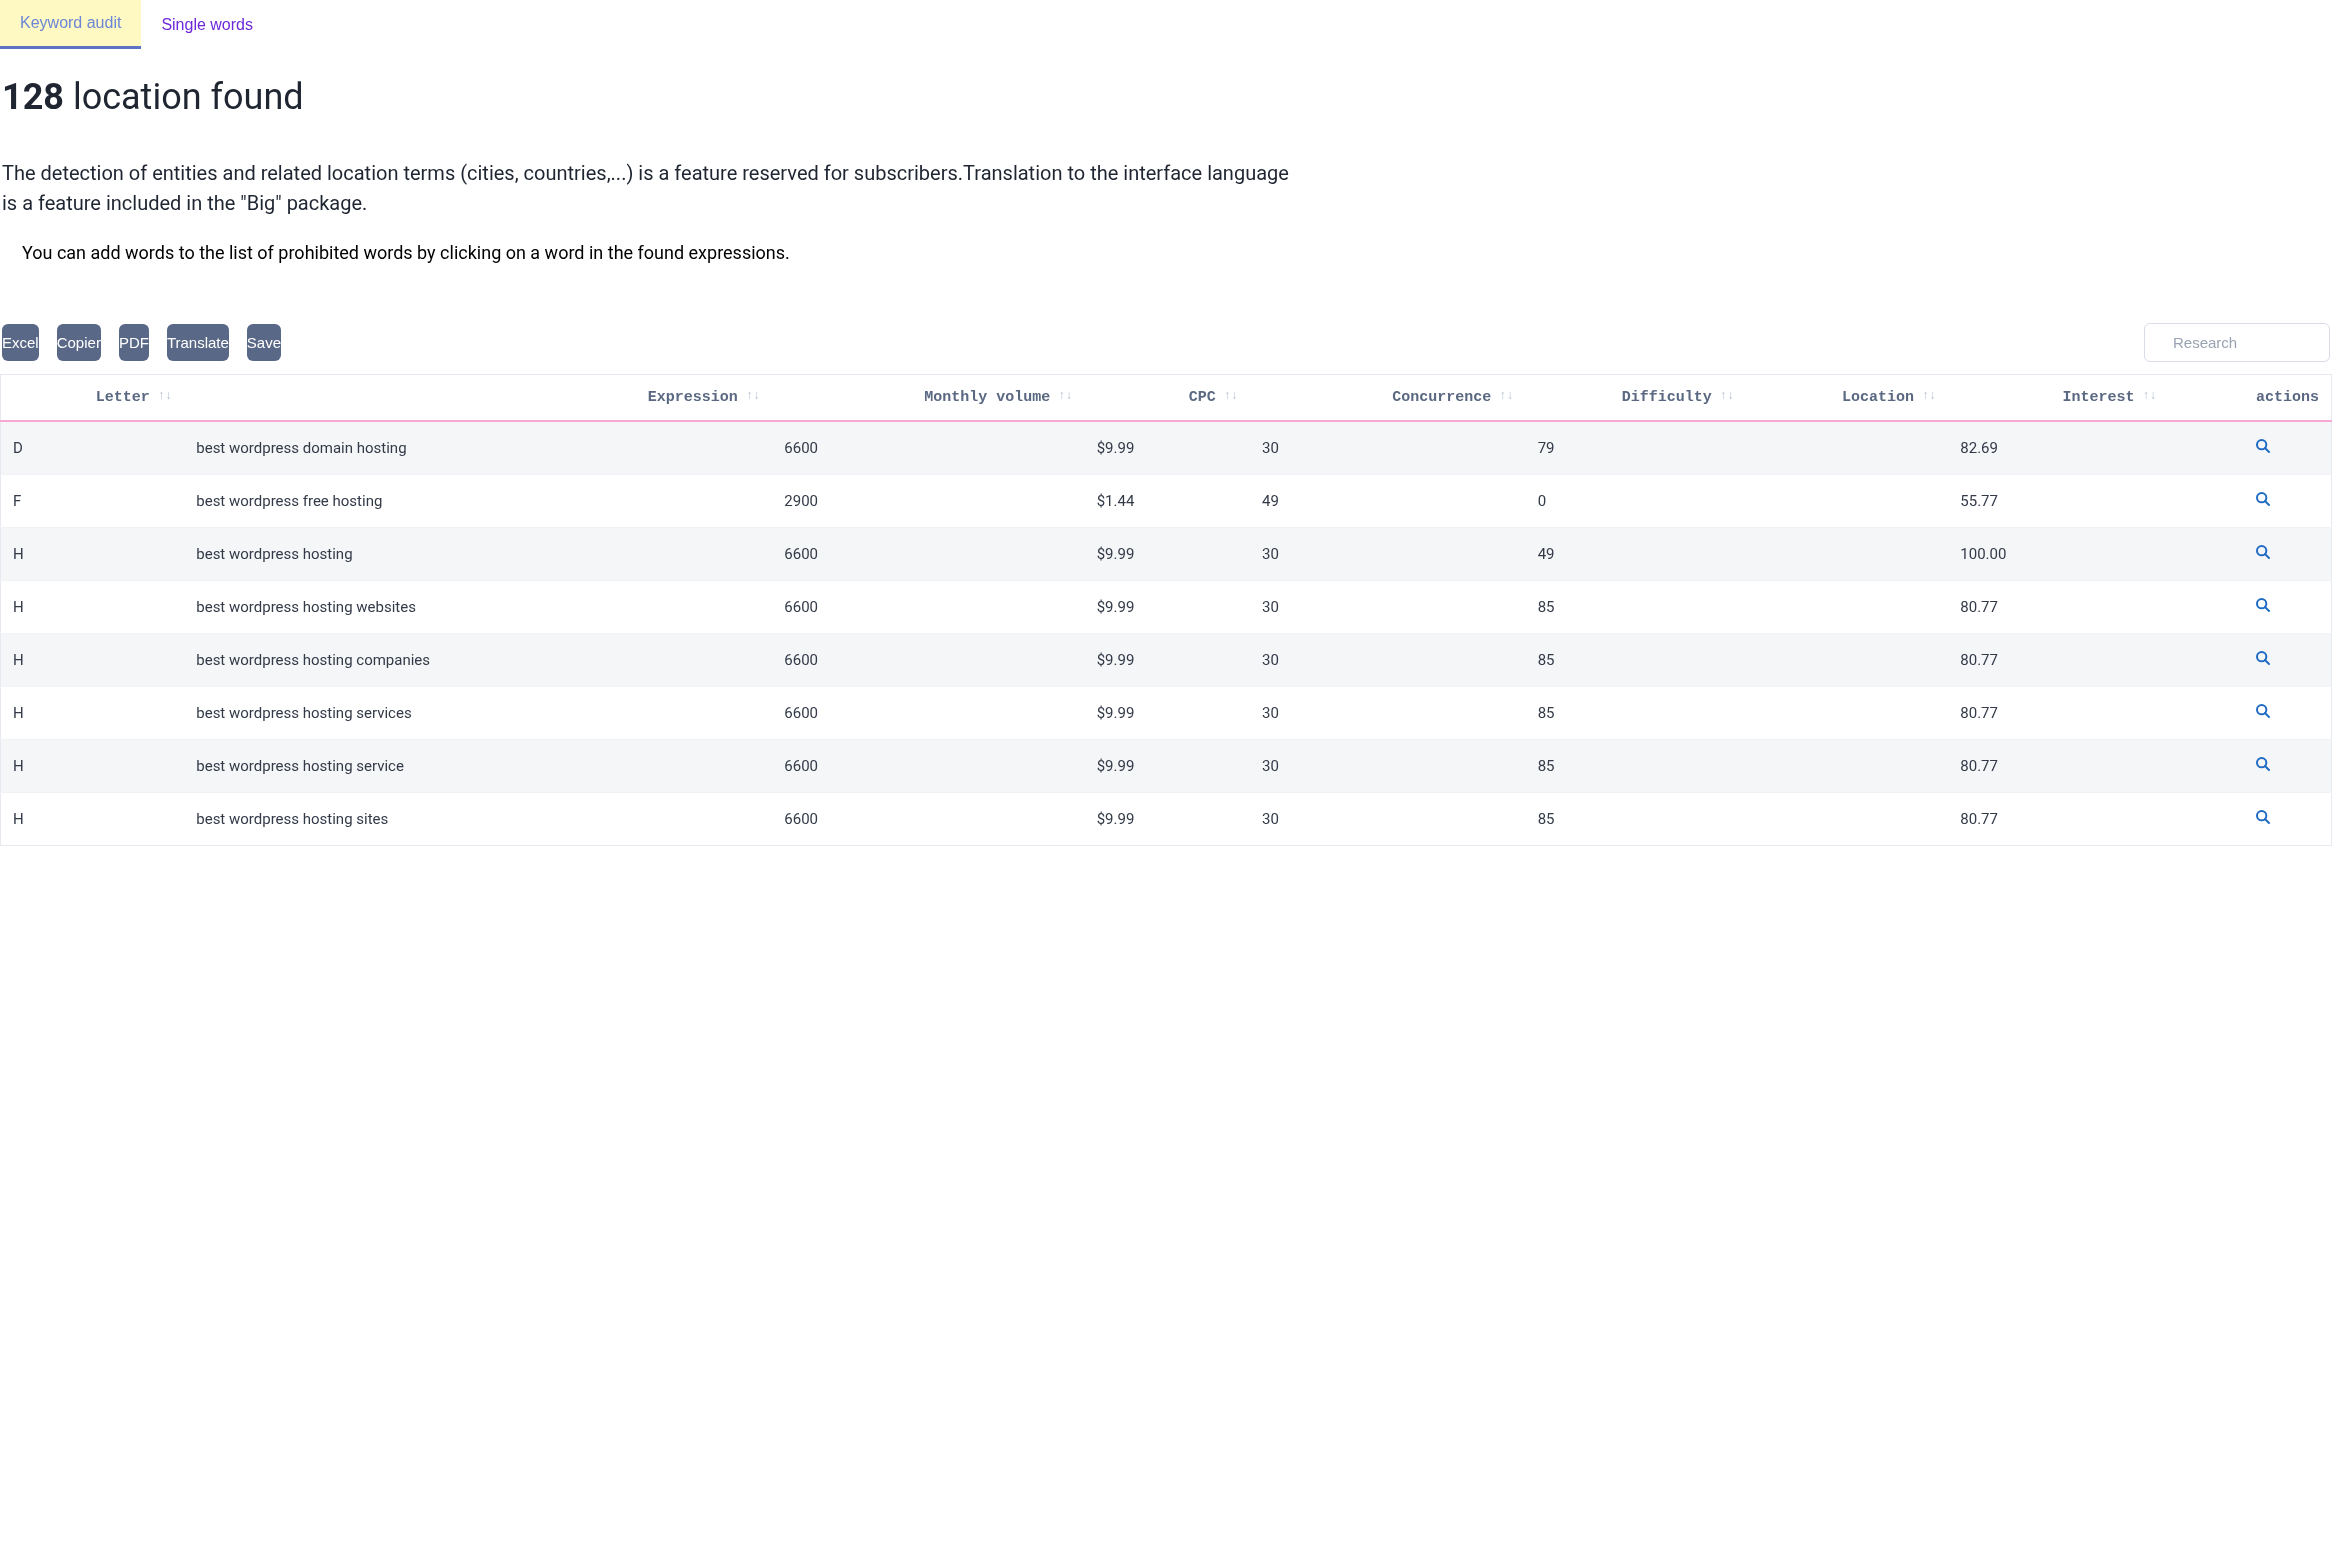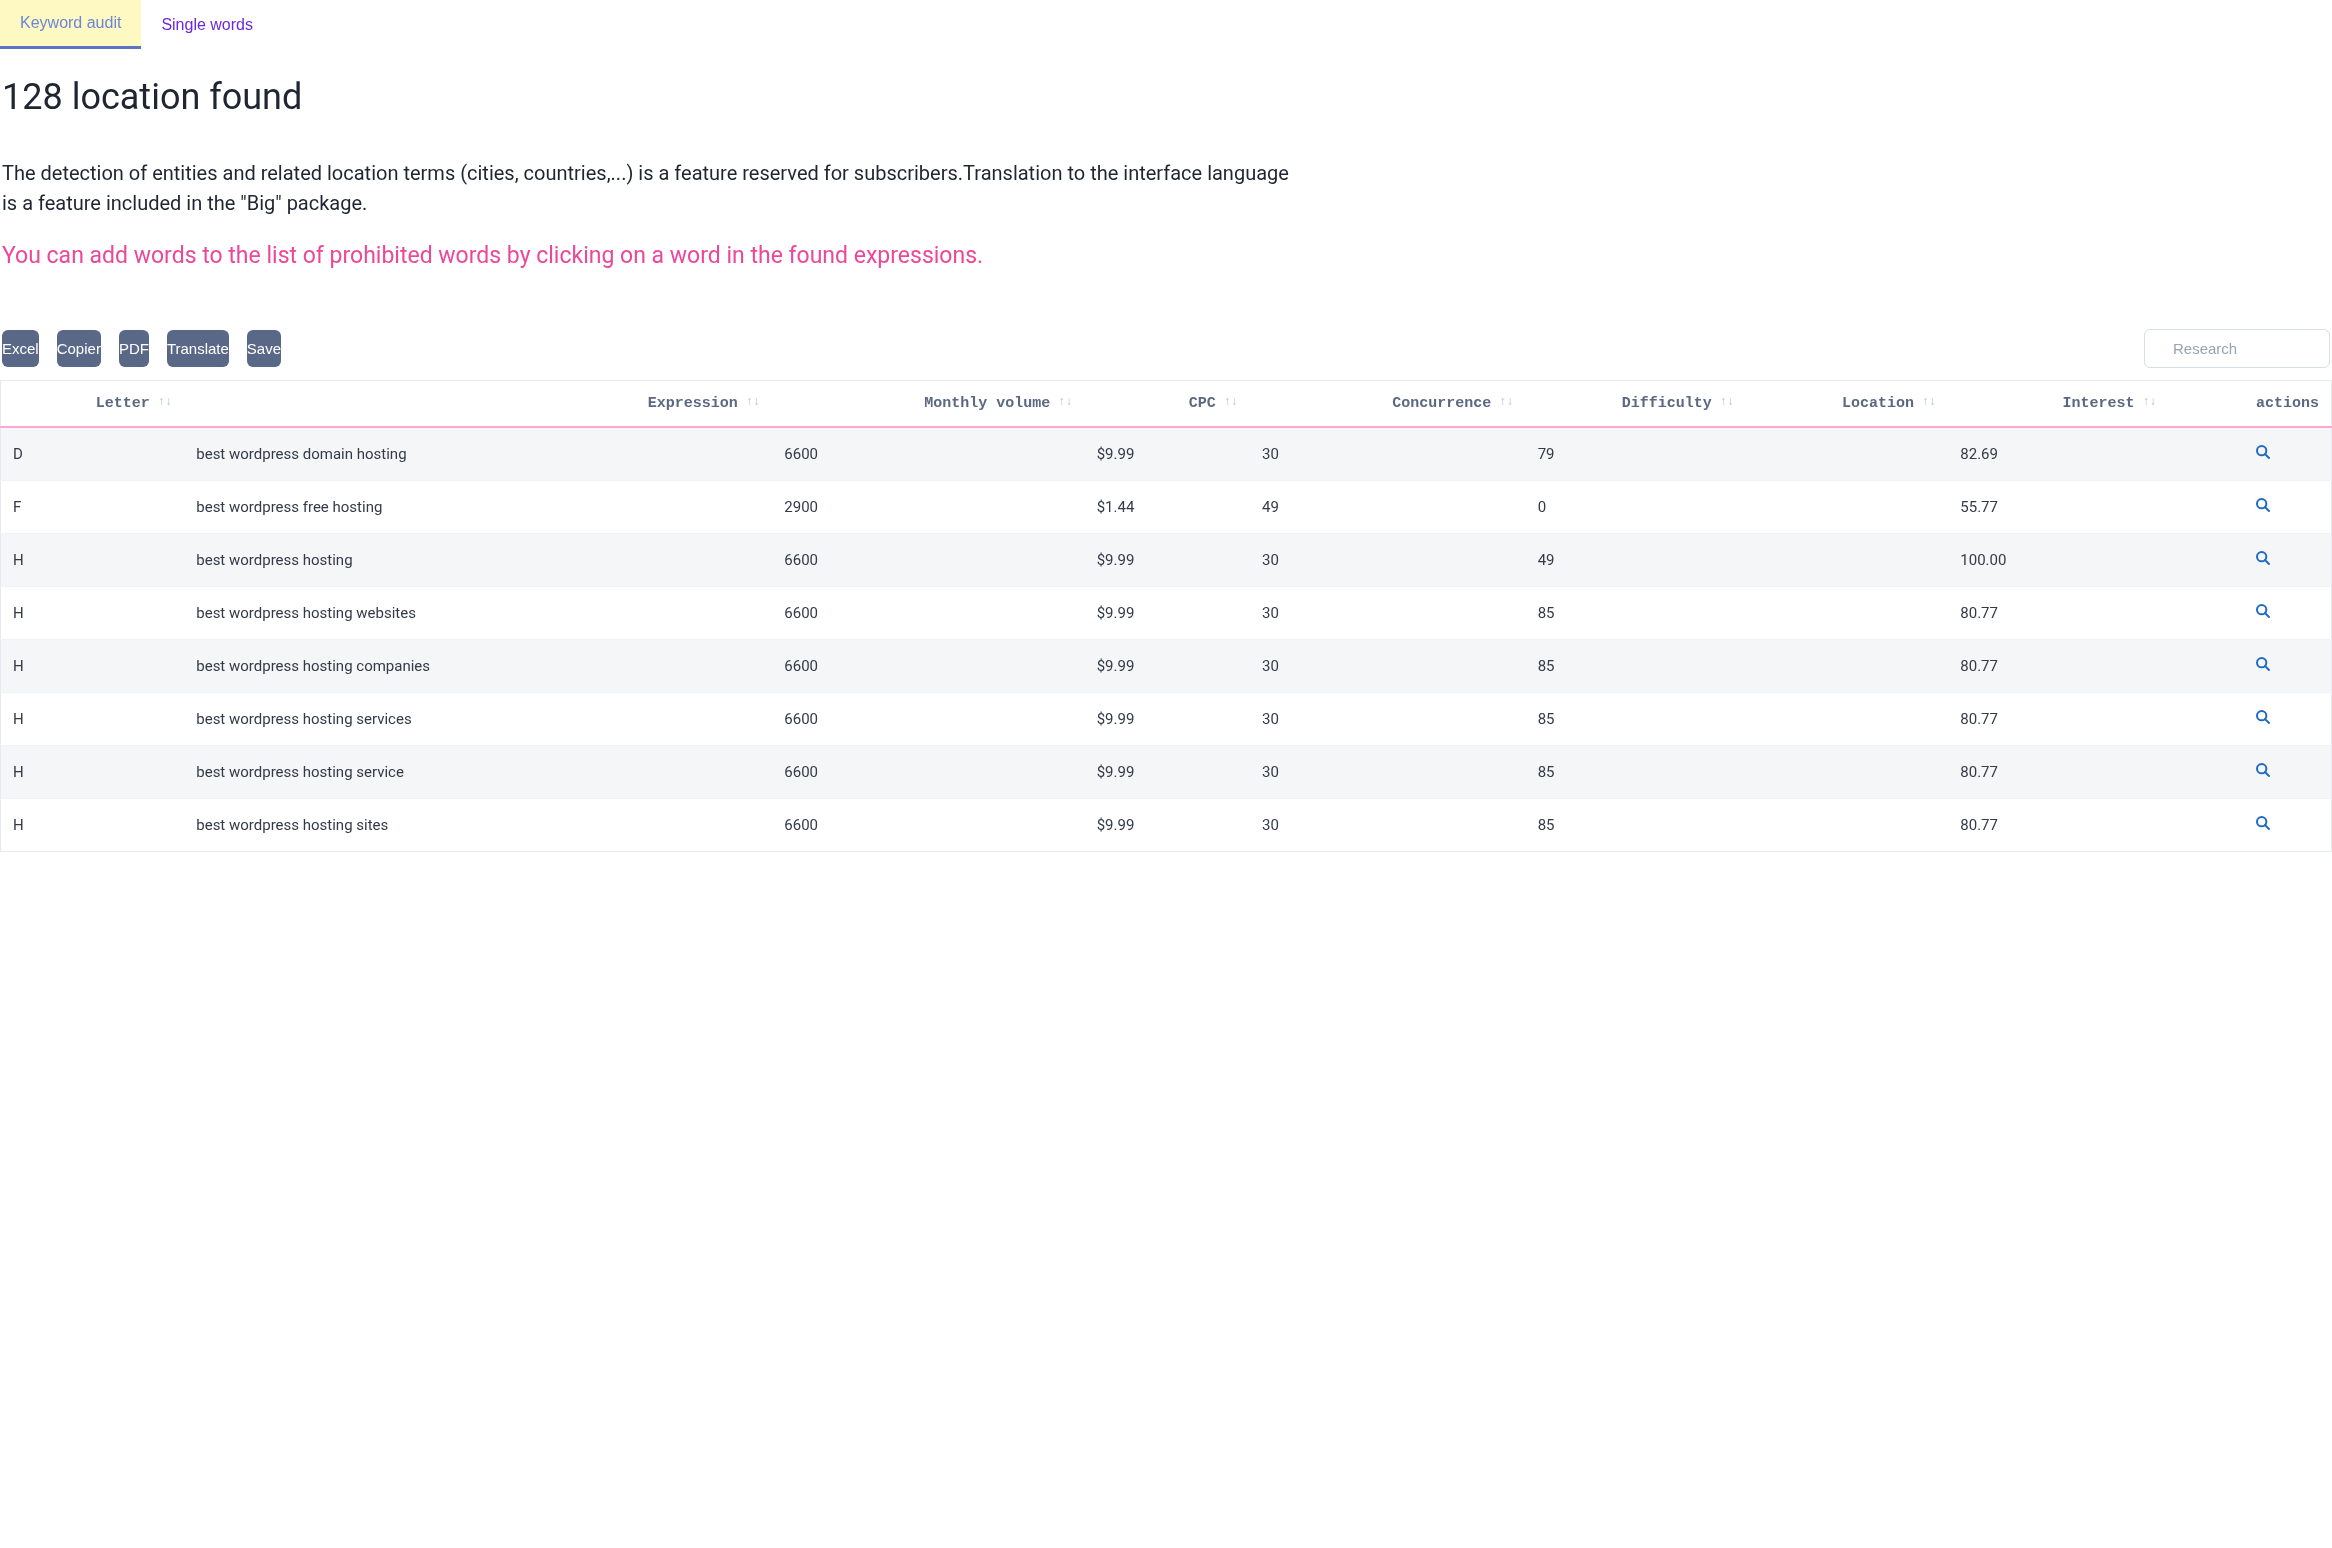--- a/index.html
+++ b/index.html
@@ -30,33 +30,34 @@
   .header-block {
     padding: 26px 2px 0 2px;
   }
   h1.title {
     font-size: 36px;
     font-weight: 400;
     color: #1f2632;
     margin-bottom: 40px;
   }
   h1.title .count {
-    font-weight: 400;
+    font-weight: 700;
   }
   .info {
     font-size: 20px;
     line-height: 1.5;
     color: #1f2632;
     margin-bottom: 24px;
     max-width: 1290px;
   }
   .hint {
-    font-size: 23px;
-    color: #ec4899;
+    font-size: 18px;
+    color: #000000;
     margin-bottom: 48px;
+    margin-left: 20px;
   }
   .toolbar {
     display: flex;
     align-items: center;
     justify-content: space-between;
     padding: 0 2px;
     margin-top: 60px;
     margin-bottom: 8px;
   }
   .btn-group {

